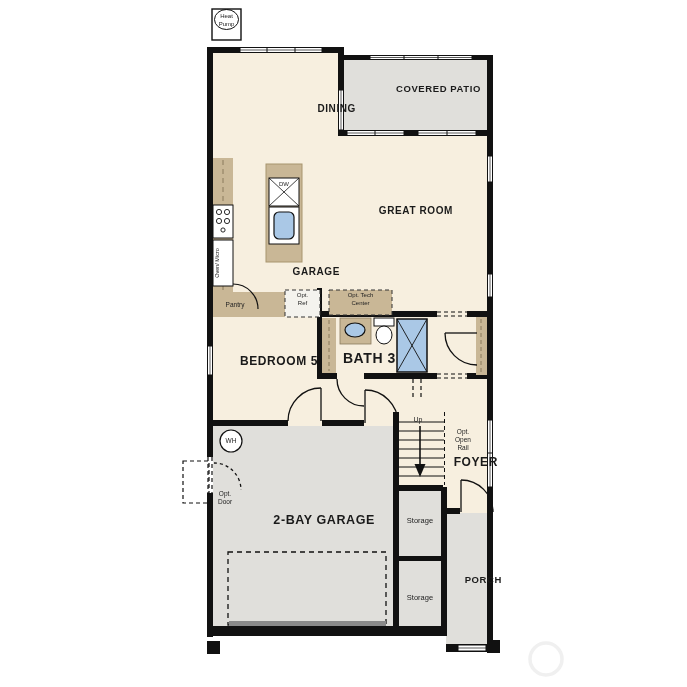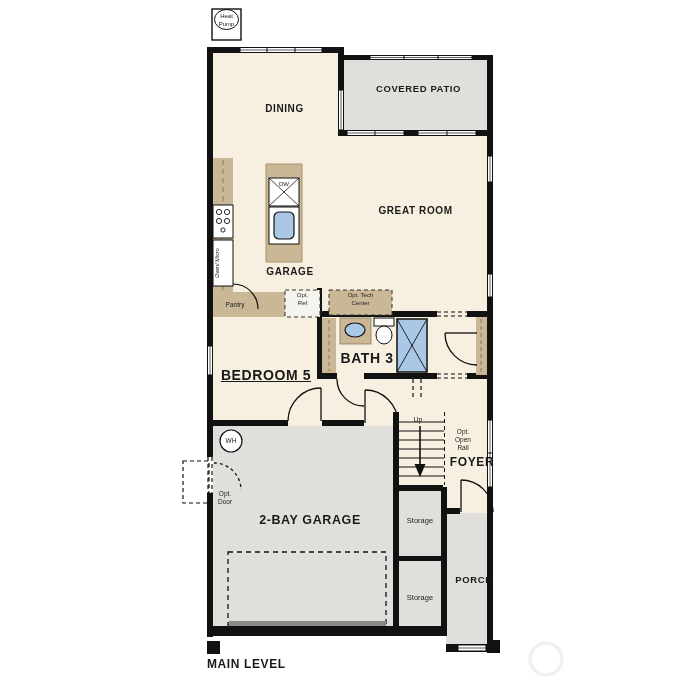--- a/index.html
+++ b/index.html
@@ -1,19 +1,19 @@
 <!DOCTYPE html>
 <html><head>
 <meta charset="utf-8">
 <style>
   html,body{margin:0;padding:0;background:#fff;}
   #plan{position:relative;width:687px;height:687px;background:#ffffff;overflow:hidden;
         font-family:"Liberation Sans",sans-serif;}
   #plan svg{position:absolute;left:0;top:0;}
-  .lbl{position:absolute;font-weight:bold;color:#1a1a1a;text-align:center;
+  .lbl{position:absolute;font-weight:bold;color:#1a1a1a;text-align:right;
        line-height:1.22;letter-spacing:0.6px;}
   .rlbl{position:absolute;font-weight:normal;color:#222;text-align:center;line-height:1.25;}
 </style>
 </head>
 <body>
 
 <div id="plan">
 
 <svg width="687" height="687" viewBox="0 0 687 687">
 
@@ -222,25 +222,24 @@
 <div class="lbl" style="left:213px;top:103px;width:143px;font-size:10px;">DINING</div>
 <div class="lbl" style="left:356px;top:83px;width:125px;font-size:9.5px;">COVERED PATIO</div>
 <div class="lbl" style="left:378px;top:205px;width:75px;font-size:10px;">GREAT ROOM</div>
 <div class="lbl" style="left:240px;top:266px;width:100px;font-size:10px;">GARAGE</div>
 <div class="rlbl" style="left:269px;top:181px;width:30px;font-size:6px;">DW</div>
 <div class="rlbl" style="left:201px;top:254px;width:44px;height:18px;font-size:5.5px;transform:rotate(-90deg);">Oven/ Micro</div>
 <div class="rlbl" style="left:214px;top:301px;width:42px;font-size:6.5px;">Pantry</div>
 <div class="rlbl" style="left:292px;top:292px;width:21px;font-size:6px;">Opt. Ref</div>
 <div class="rlbl" style="left:338px;top:292px;width:45px;font-size:6px;">Opt. Tech Center</div>
 <div class="lbl" style="left:338px;top:350px;width:58px;font-size:14px;">BATH 3</div>
-<div class="lbl" style="left:214px;top:367px;width:104px;font-size:14px;text-decoration:underline;">BEDROOM 5</div>
+<div class="lbl" style="left:214px;top:354px;width:104px;font-size:12px;">BEDROOM 5</div>
 <div class="rlbl" style="left:220px;top:437px;width:22px;font-size:6.5px;">WH</div>
 <div class="rlbl" style="left:212px;top:490px;width:26px;font-size:6.5px;">Opt. Door</div>
 <div class="rlbl" style="left:404px;top:416px;width:28px;font-size:7px;">Up</div>
 <div class="rlbl" style="left:449px;top:428px;width:28px;font-size:6.5px;">Opt. Open Rail</div>
 <div class="lbl" style="left:446px;top:455px;width:52px;font-size:12px;">FOYER</div>
 <div class="lbl" style="left:245px;top:512px;width:130px;font-size:12.5px;line-height:1.3;">2-BAY GARAGE</div>
 <div class="rlbl" style="left:397px;top:516px;width:46px;font-size:7.5px;">Storage</div>
 <div class="rlbl" style="left:397px;top:593px;width:46px;font-size:7.5px;">Storage</div>
 <div class="lbl" style="left:446px;top:574px;width:56px;font-size:9.5px;">PORCH</div>
-<div class="lbl" style="left:207px;top:657px;width:150px;font-size:12px;text-align:left;">MAIN LEVEL</div>
 
 </div>
 
 </body></html>

